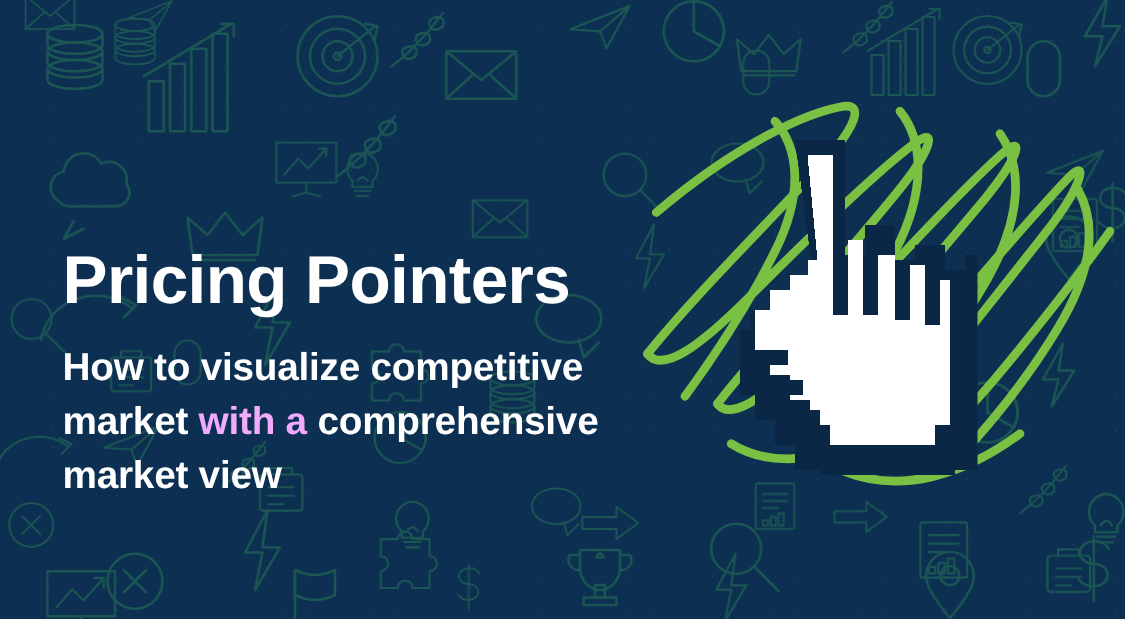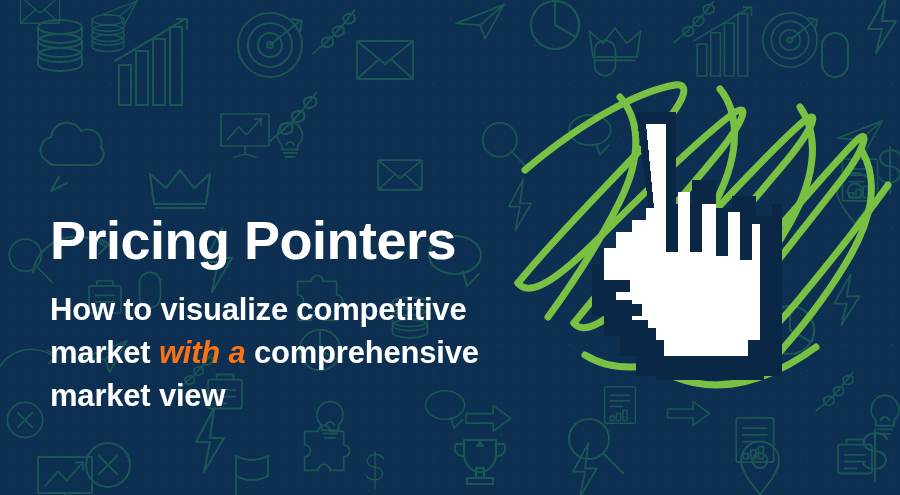--- a/index.html
+++ b/index.html
@@ -44,41 +44,41 @@
     position:absolute;
     left:592px;top:112px;
     width:190px;height:268px;
     pointer-events:none;
   }
   #hand svg{display:block;}
 
   
   #text-block{
     position:absolute;
-    left:50px;top:211px;
+    left:50px;top:195px;
     width:500px;
   }
   #page-title{
     margin:0;
     font-size:54px;
     font-weight:600;
     color:#ffffff;
     letter-spacing:-.5px;
     line-height:1.08;
   }
   #subtitle{
     margin:20px 0 0 0;
     font-size:31px;
     font-weight:700;
     color:#ffffff;
     line-height:1.38;
     letter-spacing:-.2px;
     max-width:480px;
   }
-  .hl{color:#f97316;font-style:italic;}
+  .hl{color:#f0abfc;}
 </style>
 </head>
 <body>
 
 <div id="banner">
 
   <div id="doodle-bg">
     <svg viewBox="0 0 900 495" xmlns="http://www.w3.org/2000/svg">
       <defs>
         <g id="d-coins">

